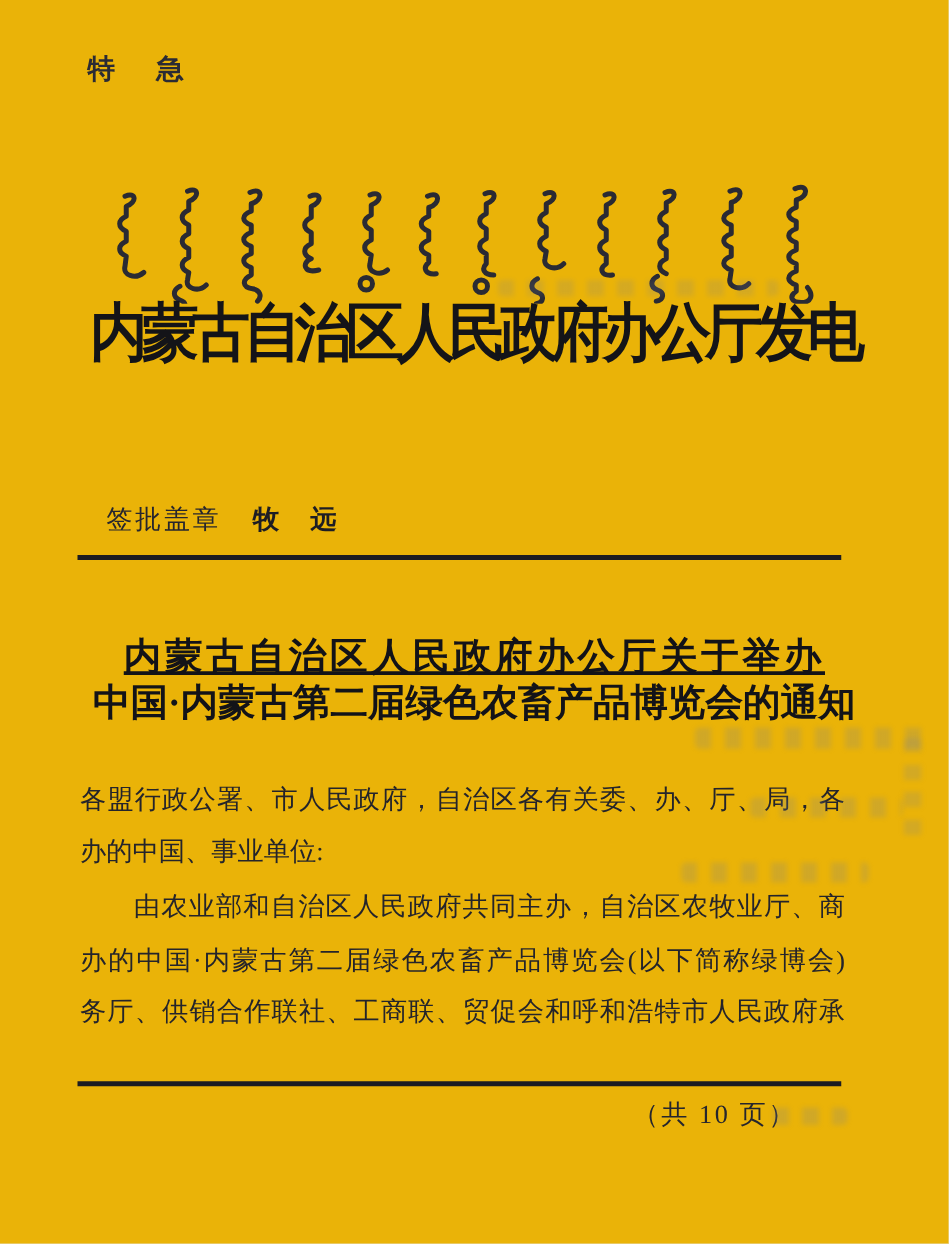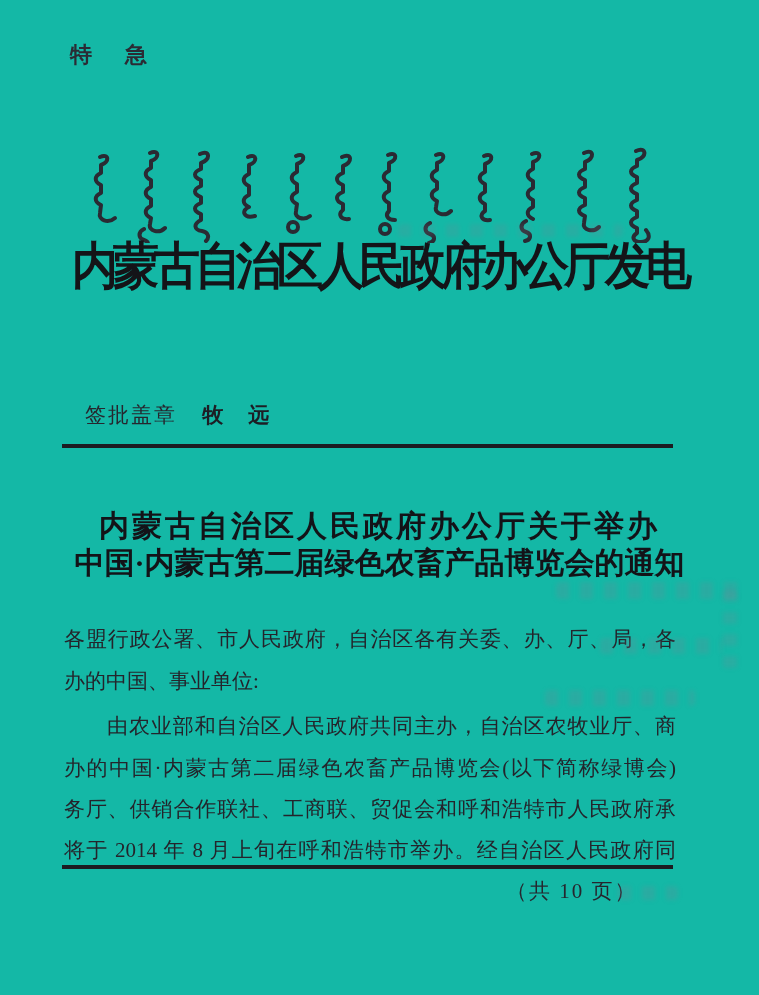--- a/index.html
+++ b/index.html
@@ -1,18 +1,18 @@
 <!DOCTYPE html>
 <html><head>
 <meta charset="utf-8">
 <style>
   html,body { margin:0; padding:0; background:#e9e9e9; }
   .page {
     position:relative; width:759px; height:995px; margin:0 auto;
-    background:#14b8a6; overflow:hidden;
+    background:#eab308; overflow:hidden;
     font-family:"Liberation Serif","DejaVu Serif",serif;
     color:#23232a;
   }
 
   
   .urgency {
     position:absolute; left:70px; top:40px;
     font-size:22px; font-weight:700; letter-spacing:33px;
     color:#2b2b34; white-space:nowrap;
   }
@@ -43,21 +43,21 @@
   .rule { position:absolute; left:62px; width:611px; height:3.5px; background:#1c1c21; }
   .rule-top { top:444px; }
   .rule-bottom { top:865px; }
 
   
   .doc-title {
     position:absolute; left:0; top:507px; width:100%;
     text-align:center; font-weight:700; color:#131318;
     font-size:30px; line-height:37px;
   }
-  .doc-title .t1 { letter-spacing:3px; }
+  .doc-title .t1 { letter-spacing:3px;text-decoration:underline; }
   .doc-title .t2 { letter-spacing:0; }
 
   
   .body-block { position:absolute; left:64px; top:618px; width:612px; font-size:21px; color:#24242b; }
   .para { margin:0; }
   .para + .para { margin-top:5px; }
   .p1 { line-height:42px; }
   .p2 { line-height:41px; }
   .line { display:block; text-align:justify; text-align-last:justify; }
   .line.short { text-align-last:left; }
@@ -128,21 +128,20 @@
 
   <div class="body-block">
     <p class="para p1">
       <span class="line">各盟行政公署、市人民政府，自治区各有关委、办、厅、局，各</span>
       <span class="line short">办的中国、事业单位:</span>
     </p>
     <p class="para p2">
       <span class="line indent">由农业部和自治区人民政府共同主办，自治区农牧业厅、商</span>
       <span class="line">办的中国·内蒙古第二届绿色农畜产品博览会(以下简称绿博会)</span>
       <span class="line">务厅、供销合作联社、工商联、贸促会和呼和浩特市人民政府承</span>
-      <span class="line">将于 2014 年 8 月上旬在呼和浩特市举办。经自治区人民政府同</span>
     </p>
   </div>
 
   <div class="rule rule-bottom"></div>
 
   <div class="page-count">（共 10 页）</div>
 
   <div class="ghost g1" aria-hidden="true"></div>
   <div class="ghost g2" aria-hidden="true"></div>
   <div class="ghost g3" aria-hidden="true"></div>

